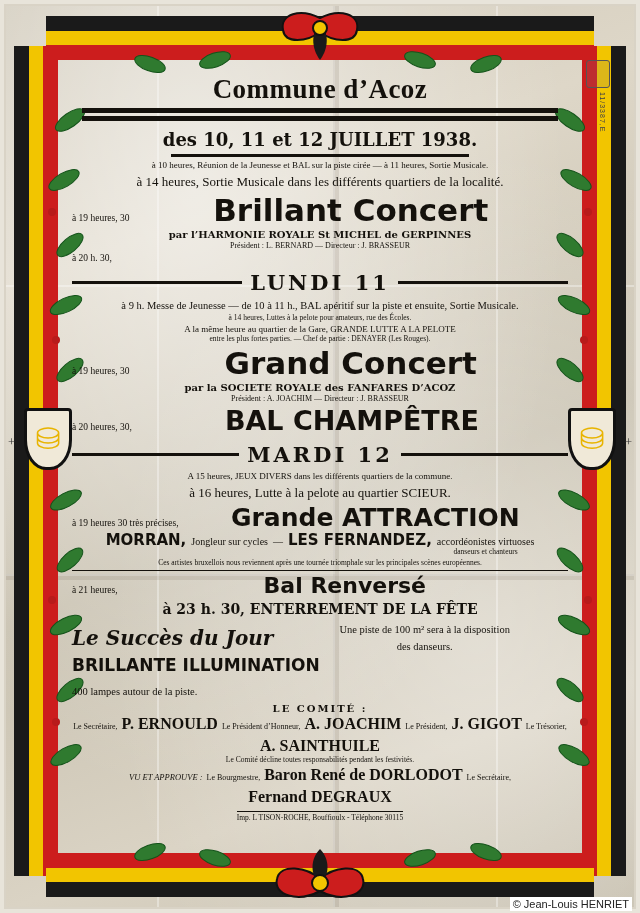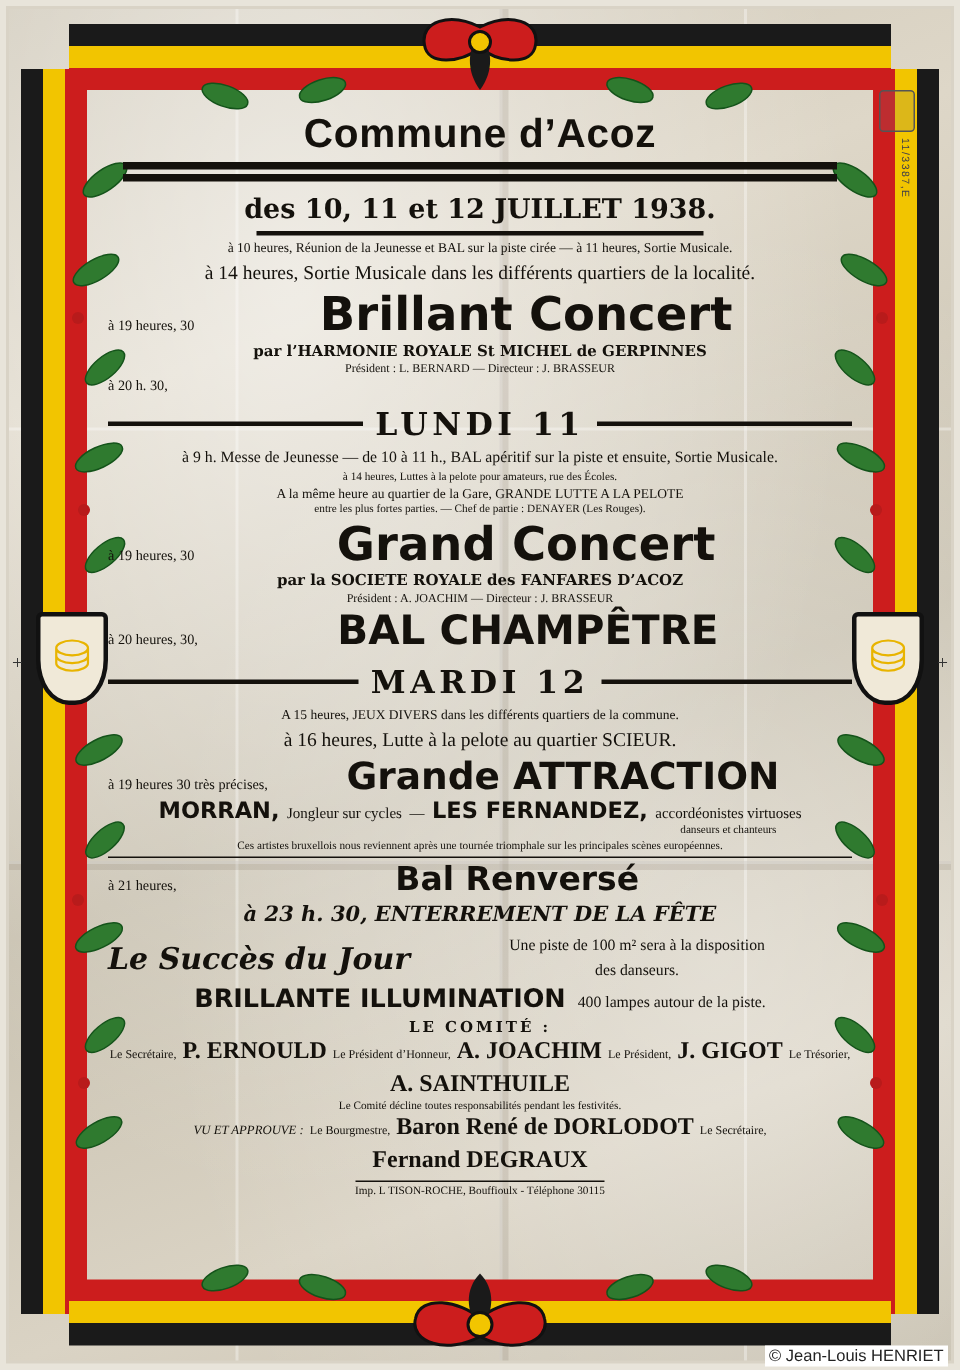--- a/index.html
+++ b/index.html
@@ -50,21 +50,21 @@
   .shield.left{left:24px;top:408px;}
   .shield.right{right:24px;top:408px;}
   .lion{position:absolute;left:50%;top:50%;transform:translate(-50%,-50%);font-size:30px;color:#e8b400;line-height:1;}
 
   
   .content{position:absolute;left:72px;right:72px;top:74px;bottom:88px;text-align:center;color:#14110c;}
 
   .rule{height:3px;background:#14110c;margin:3px auto;}
   .rule.thick{height:5px;}
 
-  .commune{font-family:Liberation Sans, sans-serif;font-weight:bold;font-size:27px;letter-spacing:.5px;margin:0 0 2px;text-align:center;}
+  .commune{font-family:Liberation Serif, serif;font-weight:bold;font-size:27px;letter-spacing:.5px;margin:0 0 2px;text-align:center;}
   .fetes{font-family:"DejaVu Sans",sans-serif;font-weight:bold;font-size:45px;letter-spacing:-1px;line-height:1;margin:4px 0 2px;}
   .dates{font-family:"DejaVu Serif",serif;font-weight:bold;font-size:18px;margin:8px 0 4px;}
 
   .dayhdr{font-family:"DejaVu Serif",serif;font-weight:bold;font-size:21px;letter-spacing:3px;margin:2px 0;}
   .daywrap{display:flex;align-items:center;gap:8px;margin:5px 0 2px;}
   .daywrap .l{flex:1;height:3px;background:#14110c;}
 
   .small{font-family:"Liberation Serif",serif;font-size:10.5px;line-height:1.25;margin:2px 0;}
   .smaller{font-size:9px;line-height:1.2;margin:1px 0;}
   .tiny{font-size:7.5px;line-height:1.15;margin:1px 0;}
@@ -273,32 +273,32 @@
         <span class="t">accordéonistes virtuoses</span>
         <span class="tiny">danseurs et chanteurs</span>
       </span>
     </div>
     <div class="tiny" style="border-bottom:1px solid #14110c;padding-bottom:2px;">Ces artistes bruxellois nous reviennent après une tournée triomphale sur les principales scènes européennes.</div>
 
     <div class="row left" style="gap:4px;margin-top:3px;">
       <span class="hour">à 21 heures,</span>
       <span class="headline h-balrev" style="flex:1;text-align:center;">Bal Renversé</span>
     </div>
-    <div class="mid" style="font-weight:bold;font-family:'DejaVu Serif',serif;font-size:14px;font-style:italic;">à 23 h. 30, ENTERREMENT DE LA FÊTE</div>
+    <div class="mid" style="font-weight:bold;font-family:'DejaVu Serif',serif;font-size:14px;">à 23 h. 30, ENTERREMENT DE LA FÊTE</div>
 
     
     <div style="display:flex;align-items:center;justify-content:space-between;gap:8px;margin-top:4px;">
       <span class="succes">Le Succès du Jour</span>
       <span style="display:flex;flex-direction:column;line-height:1.15;text-align:center;flex:1;">
         <span class="small">Une piste de 100 m² sera à la disposition</span>
         <span class="small">des danseurs.</span>
       </span>
     </div>
 
-    <div style="display:flex;align-items:baseline;justify-content:center;gap:8px;">
+    <div style="display:flex;align-items:baseline;justify-content:center;gap:8px;flex-direction:column;">
       <span class="brill-ill">BRILLANTE ILLUMINATION</span>
       <span class="small">400 lampes autour de la piste.</span>
     </div>
 
     <div class="comite">LE COMITÉ :</div>
 
     <div class="footrow">
       <span>Le Secrétaire,</span>
       <b>P. ERNOULD</b>
       <span>Le Président d’Honneur,</span>

